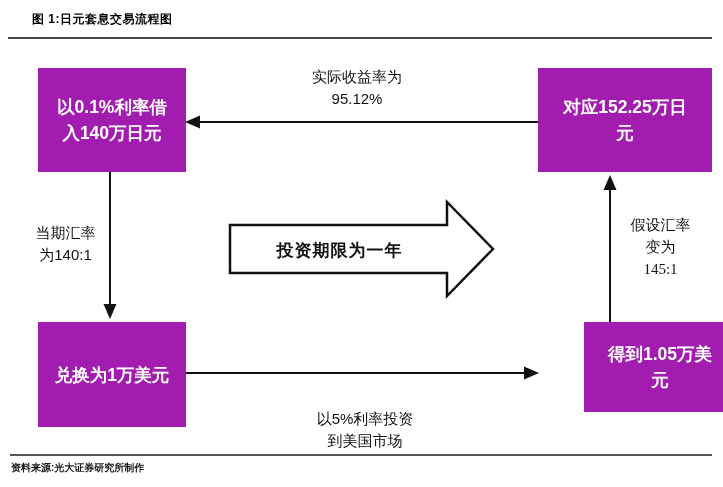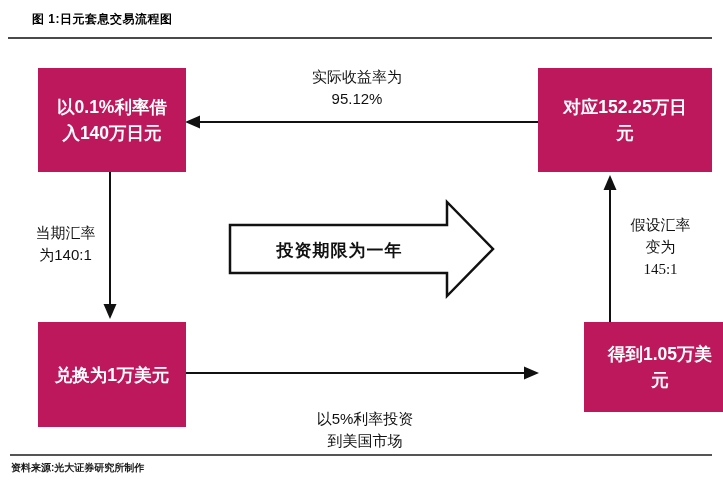--- a/index.html
+++ b/index.html
@@ -49,21 +49,21 @@
     font-weight: bold;
     color: #1a1a1a;
   }
   .flow-svg {
     position: absolute;
     left: 0;
     top: 0;
   }
   .box {
     position: absolute;
-    background: #be185d;
+    background: #a21caf;
     color: #ffffff;
     font-weight: bold;
     font-size: 17.5px;
     line-height: 26px;
     display: flex;
     align-items: center;
     justify-content: center;
     text-align: center;
   }
   .box-inner { width: 100%; }

